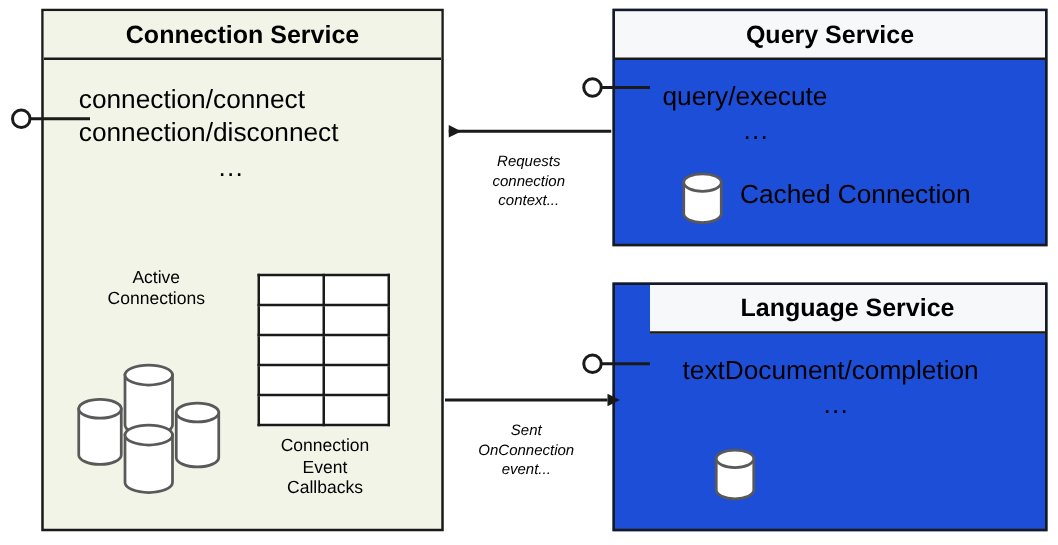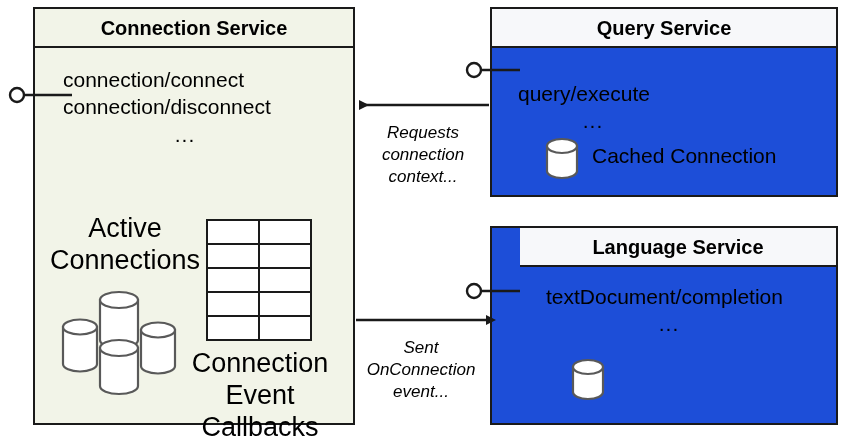--- a/index.html
+++ b/index.html
@@ -57,21 +57,21 @@
     line-height: 1.30;
     white-space: nowrap;
   }
   .ellipsis-line {
     text-align: center;
     font-size: 21px;
     letter-spacing: 1px;
   }
   .plain-label {
     position: absolute;
-    font-size: 27px;
+    font-size: 14px;
     line-height: 1.18;
     text-align: center;
     white-space: nowrap;
   }
   .db-label {
     position: absolute;
     font-size: 21px;
     line-height: 1.18;
     white-space: nowrap;
   }
@@ -94,21 +94,21 @@
     position: absolute;
     left: 0; top: 0;
     width: 846px;
     height: 436px;
     pointer-events: none;
   }
 
   .edge-label {
     position: absolute;
     font-style: italic;
-    font-size: 17px;
+    font-size: 12px;
     line-height: 1.30;
     text-align: center;
     white-space: nowrap;
   }
 
   .db-icon { position: absolute; }
   .cyl-cluster { position: absolute; }
 </style>
 </head>
 <body>
@@ -180,21 +180,21 @@
         <div>Callbacks</div>
       </div>
 
     </div>
   </div>
 
   <div class="component box-service" style="left:490px; top:7px; width:348px; height:190px;">
     <div class="component-title">Query Service</div>
     <div class="component-body">
 
-      <div class="api-list" style="left:26px; top:16px;margin-top:16px;">
+      <div class="api-list" style="left:38px; top:16px;">
         <div>query/execute</div>
         <div class="ellipsis-line" style="width:190px; margin-left:-20px;">...</div>
       </div>
 
       <div class="db-icon" style="left:52px; top:89px;">
         <svg width="36" height="44" viewBox="0 0 36 44">
           <g fill="#ffffff" stroke="#595959" stroke-width="2.2">
             <path d="M3,9 L3,34 A15,7 0 0 0 33,34 L33,9 Z"></path>
             <ellipse cx="18" cy="9" rx="15" ry="7"></ellipse>
           </g>

